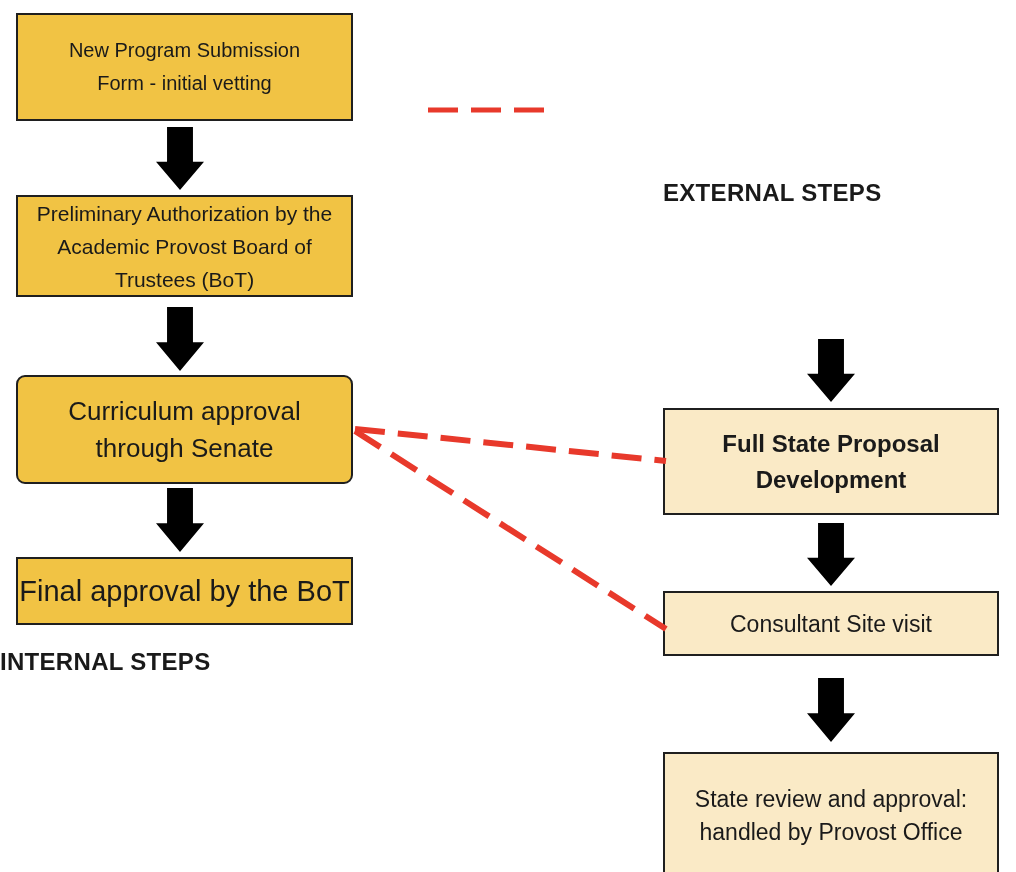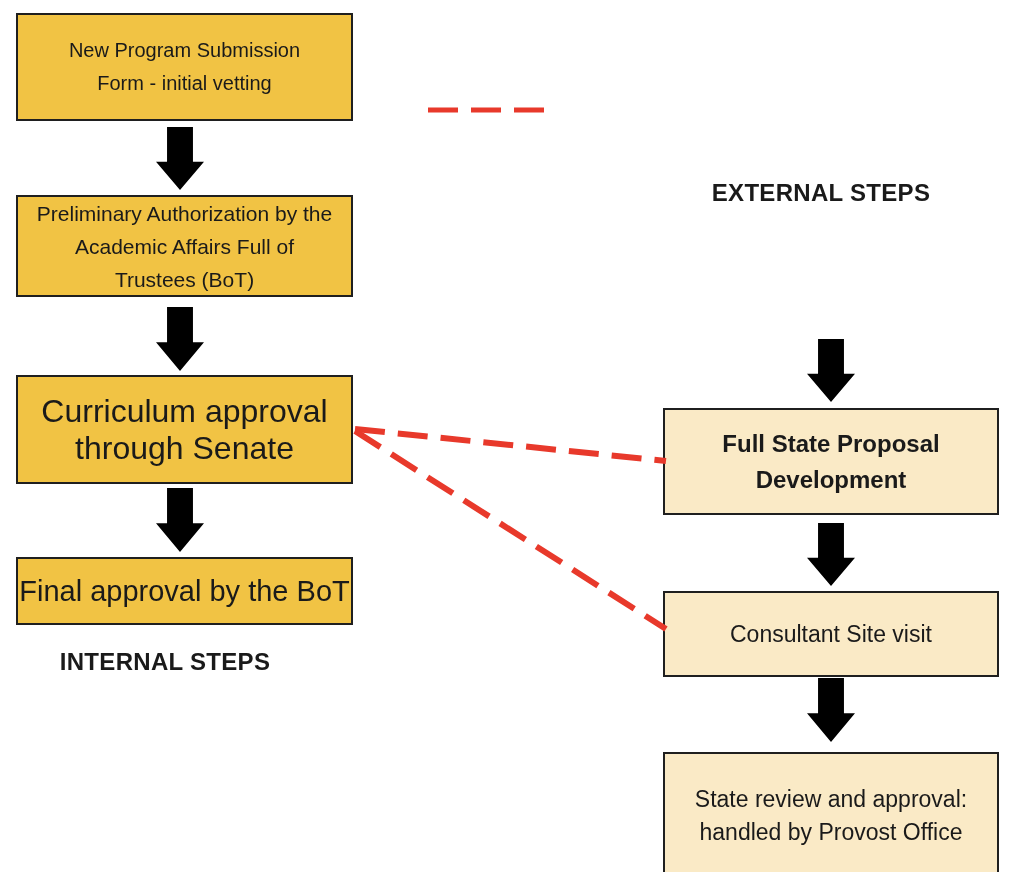--- a/index.html
+++ b/index.html
@@ -32,46 +32,46 @@
     background: var(--internal-box-fill, #F1C344);
   }
   .box.external {
     left: 663px;
     width: 336px;
     background: var(--external-box-fill, #FAEAC6);
   }
   .box .line { white-space: nowrap; }
   #box-i1 { top: 13px;  height: 108px; font-size: 20px; line-height: 33px; }
   #box-i2 { top: 195px; height: 102px; font-size: 21px; line-height: 33px; }
-  #box-i3 { top: 375px; height: 109px; font-size: 32px; line-height: 37px; }
+  #box-i3 { top: 375px; height: 109px; font-size: 26px; line-height: 37px; border-radius: 9px; }
   #box-i4 { top: 557px; height: 68px;  font-size: 29px; line-height: 30px; }
   #box-e1 { top: 223px; height: 109px; font-size: 23px; line-height: 31px; }
   #box-e2 { top: 408px; height: 107px; font-size: 24px; line-height: 36px; font-weight: bold; }
-  #box-e3 { top: 591px; height: 86px;  font-size: 23px; line-height: 30px; }
+  #box-e3 { top: 591px; height: 65px;  font-size: 23px; line-height: 30px; }
   #box-e4 { top: 752px; height: 128px; font-size: 23px; line-height: 33px; }
 
   .arrow-down {
     position: absolute;
     width: 48px;
     height: 63px;
     background: var(--arrow, #000000);
     clip-path: polygon(23% 0%, 77% 0%, 77% 55%, 100% 55%, 50% 100%, 0% 55%, 23% 55%);
   }
   #arrow-i1 { left: 156px; top: 127px; }
   #arrow-i2 { left: 156px; top: 307px; height: 64px; }
   #arrow-i3 { left: 156px; top: 488px; height: 64px; }
   #arrow-e1 { left: 807px; top: 339px; }
   #arrow-e2 { left: 807px; top: 523px; }
   #arrow-e3 { left: 807px; top: 678px; height: 64px; }
 
   .col-title {
     position: absolute;
     font-weight: bold;
     font-size: 24px;
-    text-align: center;
+    text-align: left;
     letter-spacing: 0.3px;
   }
   #internal-title { left: 0px;   top: 648px; width: 330px; }
   #external-title { left: 663px; top: 179px; width: 316px; }
 
   .overlay {
     position: absolute;
     left: 0; top: 0;
     width: 1016px;
     height: 872px;
@@ -104,21 +104,21 @@
 
   <div class="box internal" id="box-i1">
     <div class="line">New Program Submission</div>
     <div class="line">Form - initial vetting</div>
   </div>
 
   <div class="arrow-down" id="arrow-i1"></div>
 
   <div class="box internal" id="box-i2">
     <div class="line">Preliminary Authorization by the</div>
-    <div class="line">Academic Affairs Full of</div>
+    <div class="line">Academic Provost Board of</div>
     <div class="line">Trustees (BoT)</div>
   </div>
 
   <div class="arrow-down" id="arrow-i2"></div>
 
   <div class="box internal" id="box-i3">
     <div class="line">Curriculum approval</div>
     <div class="line">through Senate</div>
   </div>
 

